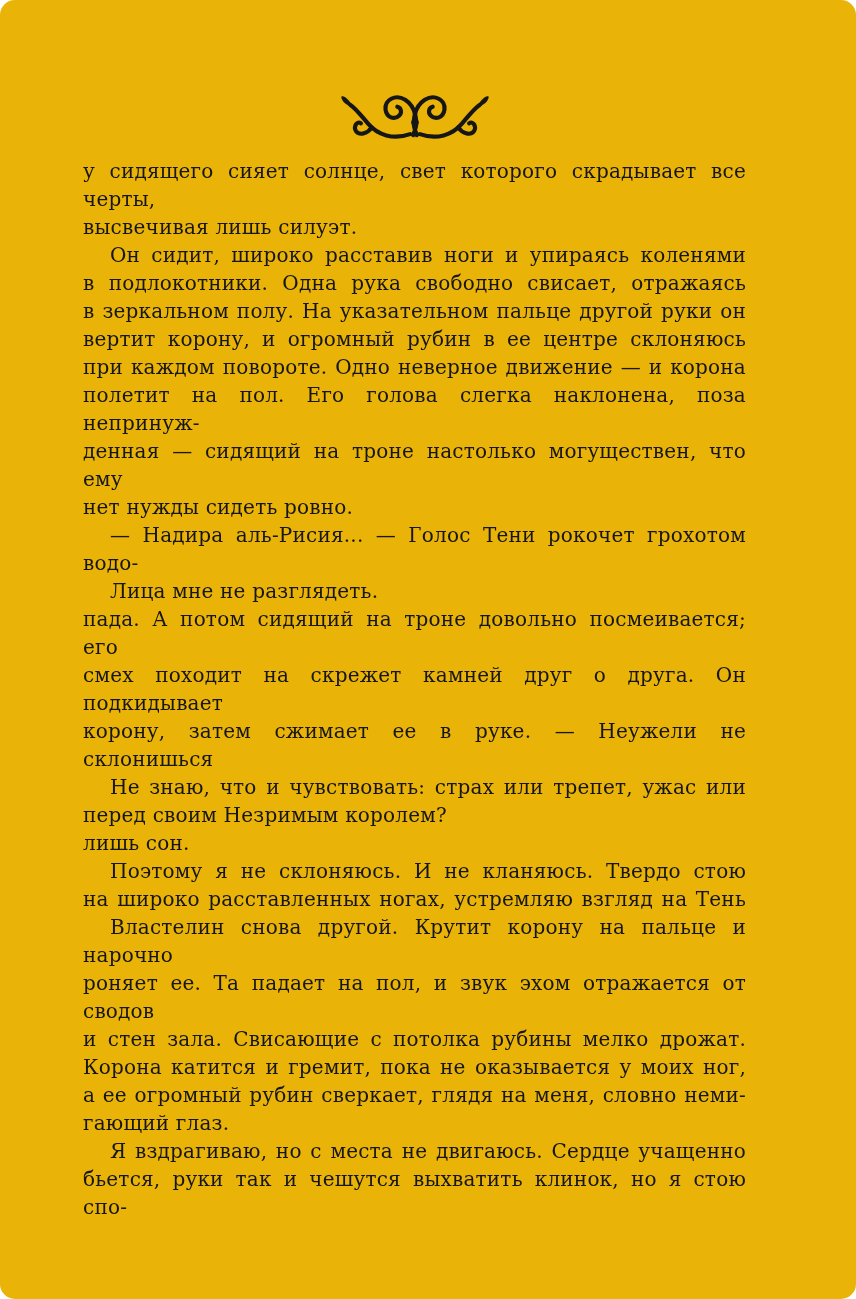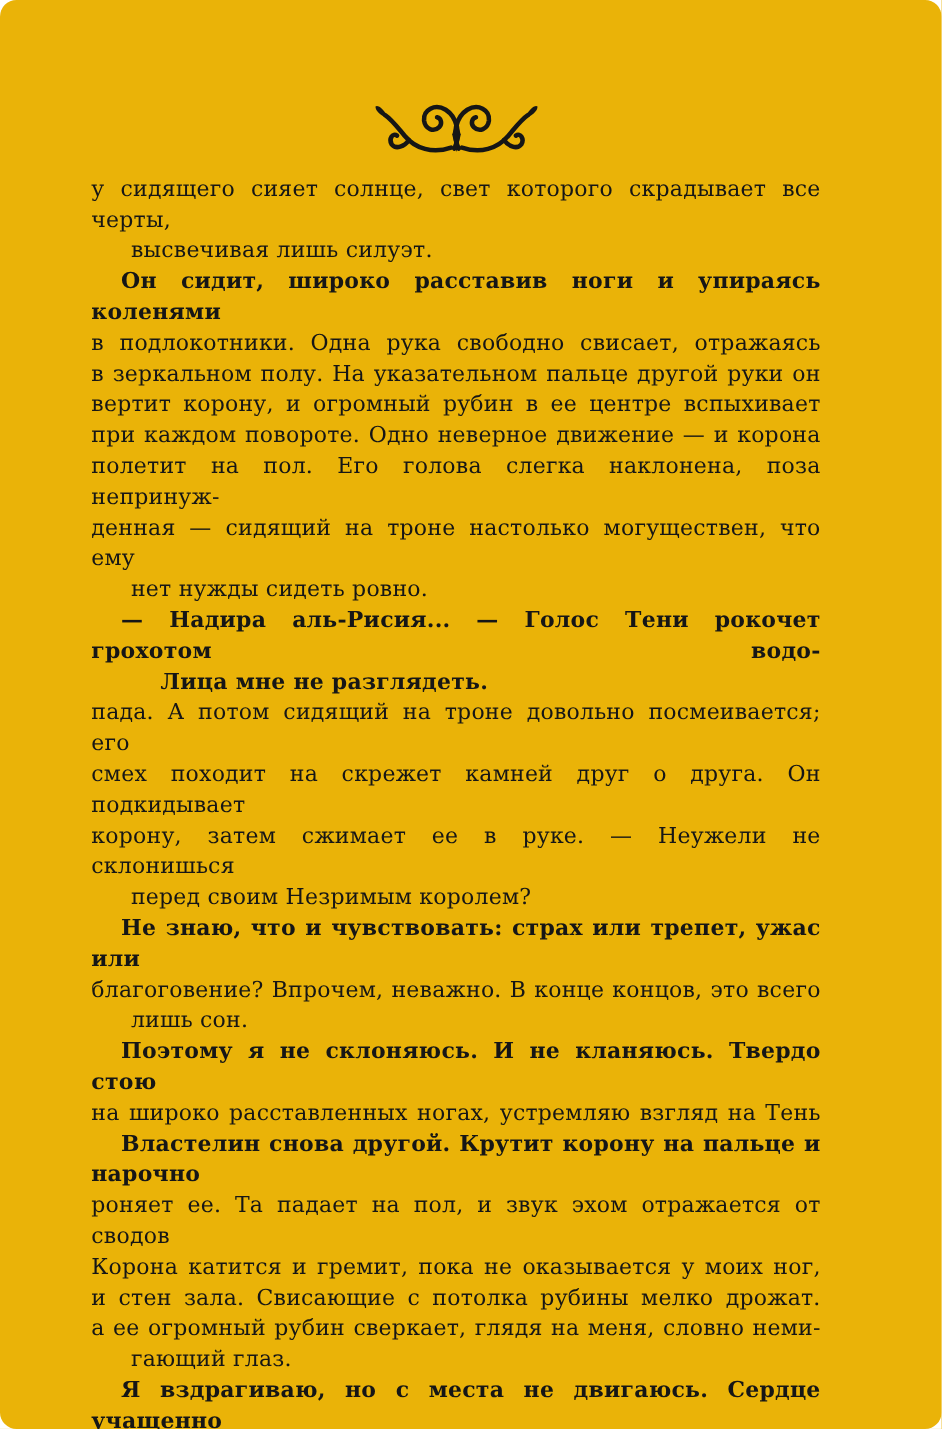--- a/index.html
+++ b/index.html
@@ -26,22 +26,22 @@
     margin: 14px 0 0 83px;
     color: #161616;
     font-size: 20px;
     line-height: 28px;
     letter-spacing: 0.2px;
   }
   .line {
     text-align: justify;
     text-align-last: justify;
   }
-  .line.last { text-align-last: left; margin-left: 36px; }
-  .line.ind { text-indent: 27px; font-weight: bold; }
+  .line.last { text-align-last: left; }
+  .line.ind { text-indent: 27px; }
 </style>
 </head>
 <body>
 
 <div class="page">
 
   <div class="ornament-wrap">
     <svg width="148" height="57" viewBox="0 0 150 58" aria-hidden="true">
       <g fill="none" stroke="#161616" stroke-width="4.2" stroke-linecap="round">
 
@@ -64,45 +64,44 @@
   </div>
 
   <div class="text-block">
 
     <div class="line">у сидящего сияет солнце, свет которого скрадывает все черты,</div>
     <div class="line last">высвечивая лишь силуэт.</div>
 
     <div class="line ind">Он сидит, широко расставив ноги и упираясь коленями</div>
     <div class="line">в подлокотники. Одна рука свободно свисает, отражаясь</div>
     <div class="line">в зеркальном полу. На указательном пальце другой руки он</div>
-    <div class="line">вертит корону, и огромный рубин в ее центре вспыхивает</div>
+    <div class="line">вертит корону, и огромный рубин в ее центре склоняюсь</div>
     <div class="line">при каждом повороте. Одно неверное движение — и корона</div>
     <div class="line">полетит на пол. Его голова слегка наклонена, поза непринуж-</div>
     <div class="line">денная — сидящий на троне настолько могуществен, что ему</div>
     <div class="line last">нет нужды сидеть ровно.</div>
 
     <div class="line ind">— Надира аль-Рисия... — Голос Тени рокочет грохотом водо-</div>
 
     <div class="line ind last">Лица мне не разглядеть.</div>
     <div class="line">пада. А потом сидящий на троне довольно посмеивается; его</div>
     <div class="line">смех походит на скрежет камней друг о друга. Он подкидывает</div>
     <div class="line">корону, затем сжимает ее в руке. — Неужели не склонишься</div>
+    <div class="line ind">Не знаю, что и чувствовать: страх или трепет, ужас или</div>
+
     <div class="line last">перед своим Незримым королем?</div>
-
-    <div class="line ind">Не знаю, что и чувствовать: страх или трепет, ужас или</div>
-    <div class="line">благоговение? Впрочем, неважно. В конце концов, это всего</div>
     <div class="line last">лишь сон.</div>
 
     <div class="line ind">Поэтому я не склоняюсь. И не кланяюсь. Твердо стою</div>
     <div class="line">на широко расставленных ногах, устремляю взгляд на Тень</div>
 
     <div class="line ind">Властелин снова другой. Крутит корону на пальце и нарочно</div>
     <div class="line">роняет ее. Та падает на пол, и звук эхом отражается от сводов</div>
+    <div class="line">и стен зала. Свисающие с потолка рубины мелко дрожат.</div>
     <div class="line">Корона катится и гремит, пока не оказывается у моих ног,</div>
-    <div class="line">и стен зала. Свисающие с потолка рубины мелко дрожат.</div>
     <div class="line">а ее огромный рубин сверкает, глядя на меня, словно неми-</div>
     <div class="line last">гающий глаз.</div>
 
 
     <div class="line ind">Я вздрагиваю, но с места не двигаюсь. Сердце учащенно</div>
     <div class="line">бьется, руки так и чешутся выхватить клинок, но я стою спо-</div>
 
   </div>
 
 </div>

